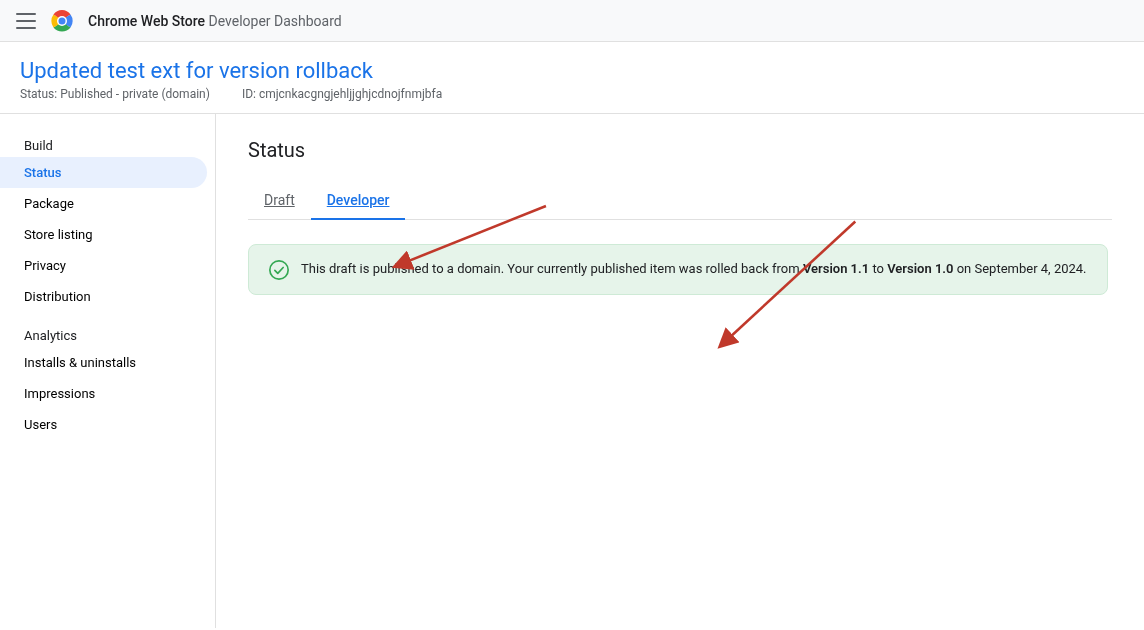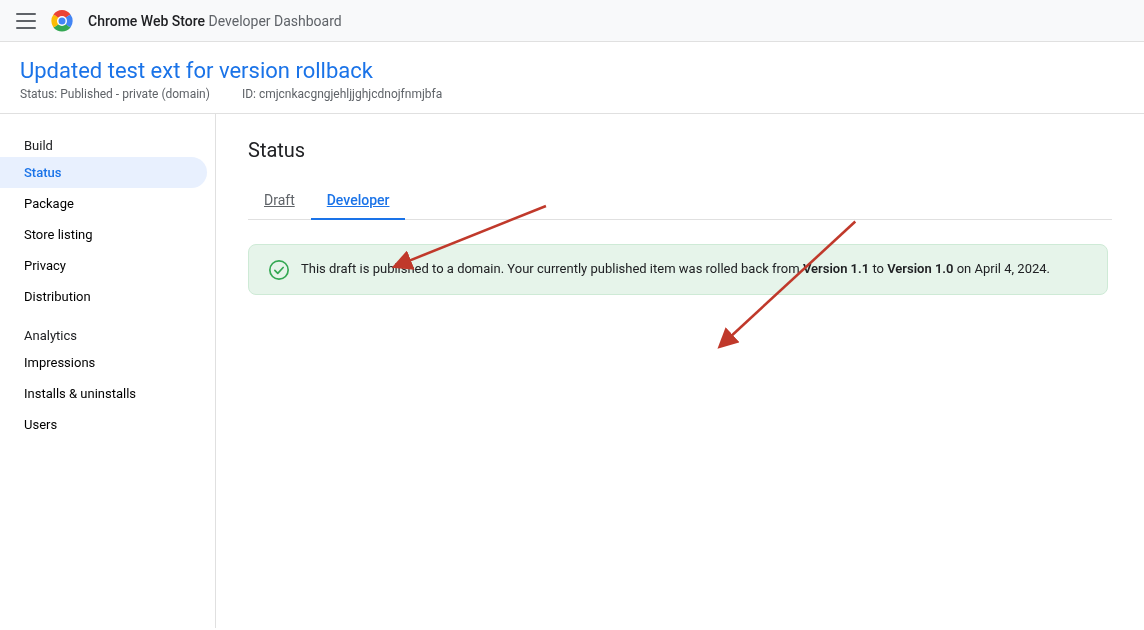--- a/index.html
+++ b/index.html
@@ -233,40 +233,40 @@
 
   <nav class="sidebar">
     <div class="sidebar-section-label">Build</div>
     <div class="sidebar-item active">Status</div>
     <div class="sidebar-item">Package</div>
     <div class="sidebar-item">Store listing</div>
     <div class="sidebar-item">Privacy</div>
     <div class="sidebar-item">Distribution</div>
 
     <div class="sidebar-section-label" style="margin-top:8px;">Analytics</div>
+    <div class="sidebar-item">Installs &amp; uninstalls</div>
     <div class="sidebar-item">Impressions</div>
-    <div class="sidebar-item">Installs &amp; uninstalls</div>
     <div class="sidebar-item">Users</div>
   </nav>
 
   <div class="content">
     <h2 class="content-title">Status</h2>
 
     <div class="tabs">
       <div class="tab">Draft</div>
       <div class="tab active">Developer</div>
     </div>
 
     <div class="alert-box">
       <svg class="alert-icon" viewBox="0 0 24 24" fill="none" xmlns="http://www.w3.org/2000/svg">
         <circle cx="12" cy="12" r="11" stroke="#34a853" stroke-width="2"></circle>
         <path d="M7 12.5l3.5 3.5 6.5-7" stroke="#34a853" stroke-width="2" stroke-linecap="round" stroke-linejoin="round"></path>
       </svg>
       <div class="alert-text">
-        <span>This draft is published to a domain. Your currently published item was rolled back from </span><strong>Version 1.1</strong><span> to </span><strong>Version 1.0</strong><span> on April 4, 2024.</span>
+        <span>This draft is published to a domain. Your currently published item was rolled back from </span><strong>Version 1.1</strong><span> to </span><strong>Version 1.0</strong><span> on September 4, 2024.</span>
       </div>
     </div>
 
     <svg class="arrows-overlay" viewBox="0 0 900 400" xmlns="http://www.w3.org/2000/svg">
       <defs>
         <marker id="arrowhead" markerWidth="8" markerHeight="8" refX="6" refY="4" orient="auto">
           <path d="M0,0 L0,8 L8,4 Z" fill="#c0392b"></path>
         </marker>
       </defs>
 

